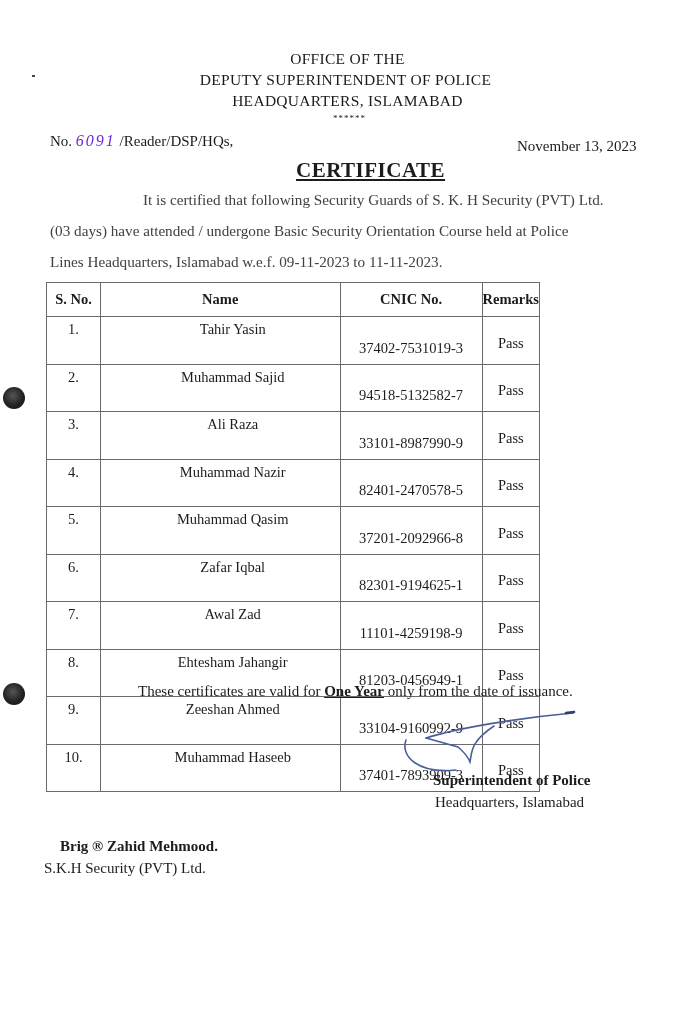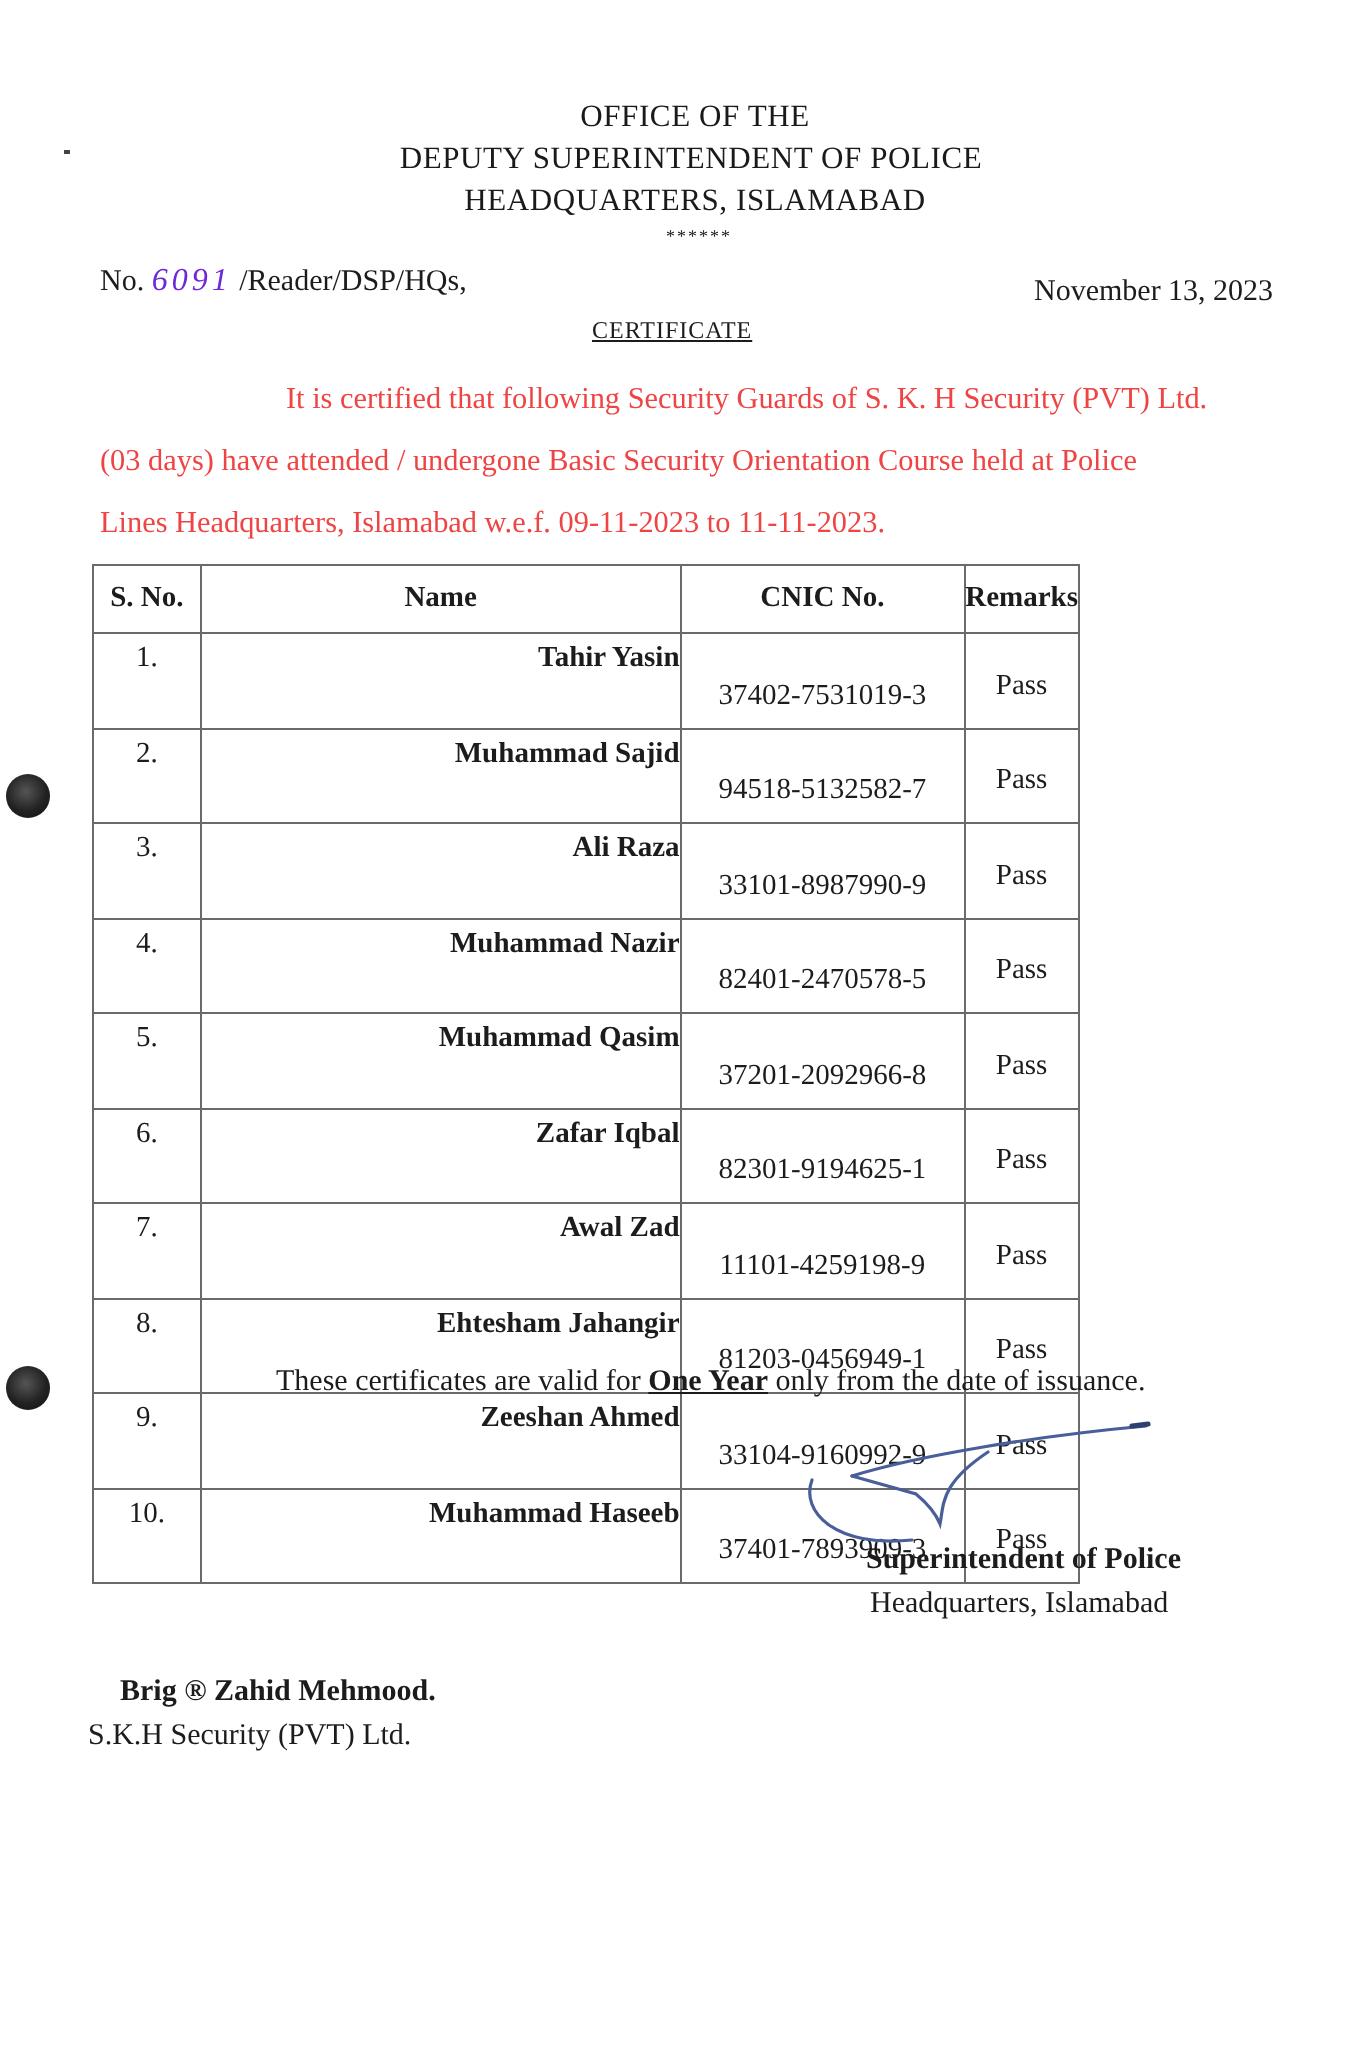--- a/index.html
+++ b/index.html
@@ -5,28 +5,28 @@
   html, body { margin:0; padding:0; background:#ffffff; }
   body { width:683px; height:1024px; position:relative; overflow:hidden;
          font-family:"DejaVu Serif","Liberation Serif",serif; color:#1c1c1c; }
   .abs { position:absolute; }
   .hdr { left:0; width:683px; text-align:center; font-family:"Liberation Serif",serif;
          font-size:15.5px; letter-spacing:0.3px; color:#1a1a1a; }
   .stars { font-size:9px; letter-spacing:1px; }
   .ref { font-family:"Liberation Serif",serif; font-size:15px; }
   .ref .hand { font-family:"Liberation Serif",serif; font-style:italic; color:#6d28d9; font-size:16px; letter-spacing:2px; }
   .date { font-family:"Liberation Serif",serif; font-size:15px; }
-  .cert { font-family:"Liberation Serif",serif; font-size:12px; font-weight:normal; text-decoration:underline; letter-spacing:0.5px; }
-  .para { font-family:"Liberation Serif",serif; font-size:15.2px; line-height:31px; color:#ef4444; }
+  .cert { font-family:"Liberation Serif",serif; font-size:21px; font-weight:bold; text-decoration:underline; letter-spacing:0.5px; }
+  .para { font-family:"Liberation Serif",serif; font-size:15.2px; line-height:31px; color:#404040; }
   table.t { position:absolute; left:46px; top:282px; width:494px; border-collapse:collapse;
             font-family:"Liberation Serif",serif; font-size:14.5px; }
   table.t td, table.t th { border:1px solid #6a6a6a; height:30.5px; padding:0; }
   table.t th { font-weight:bold; text-align:center; height:33px; }
   table.t td.sn { text-align:center; width:57px; }
-  table.t td.nm { text-align:right; padding-left:25px; width:232px;font-weight:bold; }
+  table.t td.nm { text-align:center; padding-left:25px; width:232px; }
   table.t td.cn { text-align:center; width:152px; padding-top:16px; }
   table.t td.rm { text-align:center; padding-top:6px; }
   table.t td.sn, table.t td.nm { vertical-align:top; padding-top:4px; }
   .valid { font-family:"Liberation Serif",serif; font-size:15px; }
   .valid b { text-decoration:underline; }
   .sig-title { font-family:"Liberation Serif",serif; font-size:15px; font-weight:bold; }
   .sig-sub { font-family:"Liberation Serif",serif; font-size:15px; }
   .punch { width:22px; height:22px; border-radius:50%; background:radial-gradient(circle at 45% 40%, #555 0%, #222 55%, #111 100%); }
 </style>
 </head>

